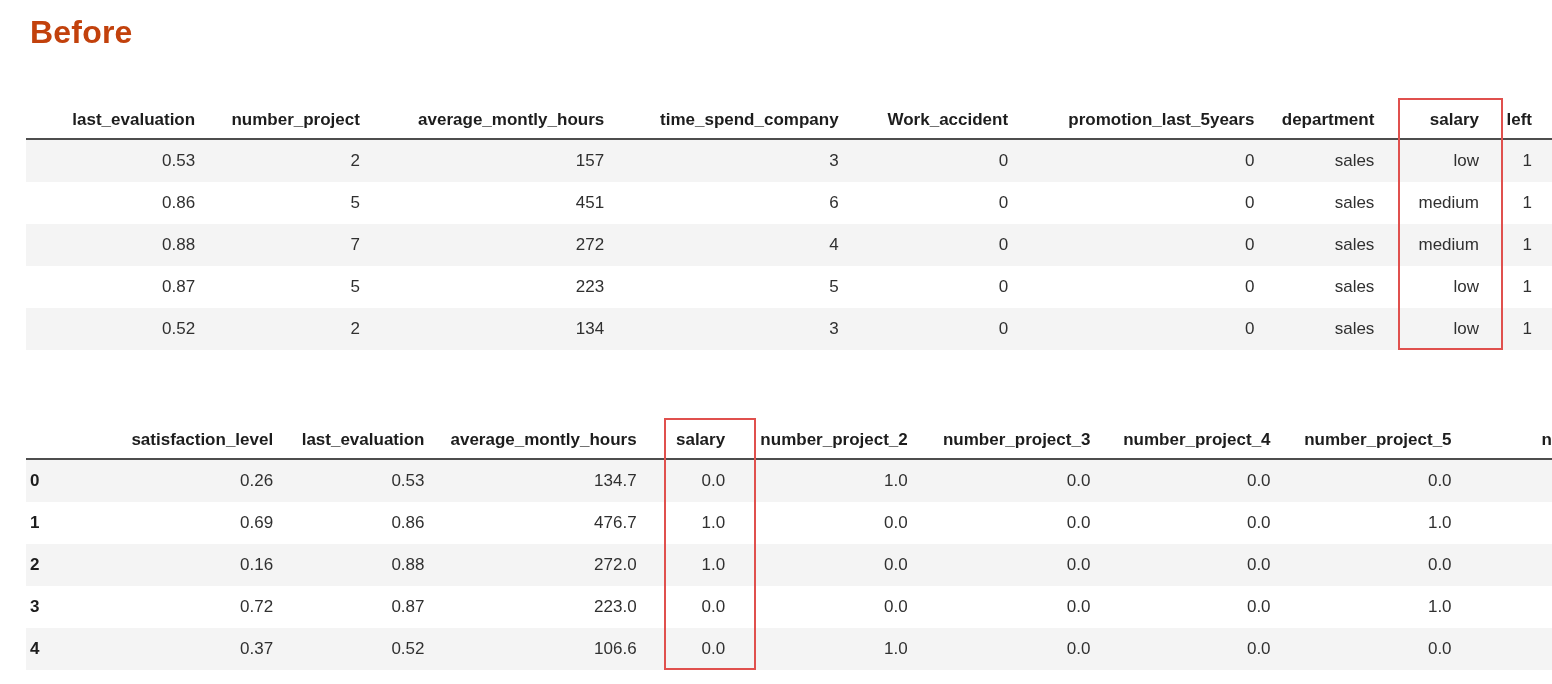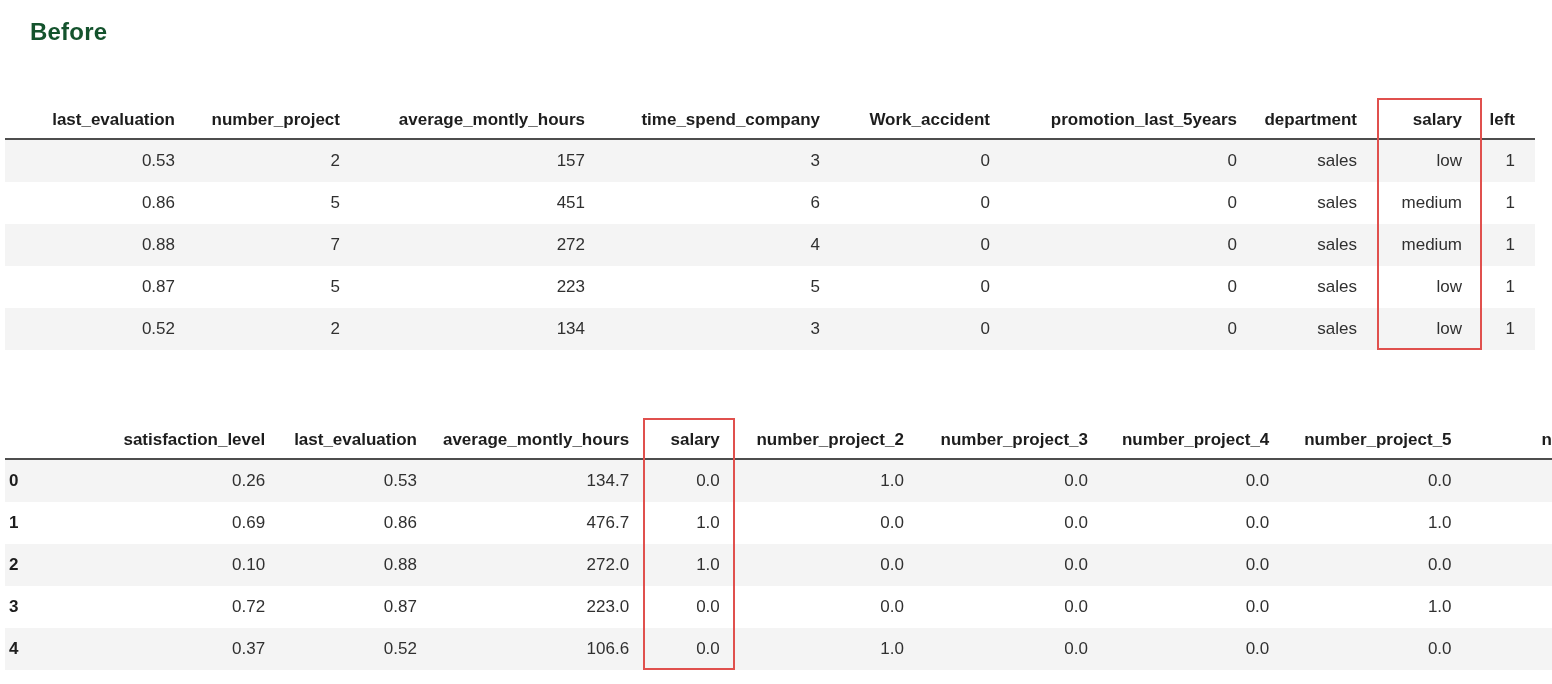--- a/index.html
+++ b/index.html
@@ -3,28 +3,28 @@
 <meta charset="utf-8">
 <style>
   * { box-sizing: border-box; margin: 0; padding: 0; }
   html, body { width: 1552px; height: 684px; overflow: hidden; background: #ffffff; }
   body { font-family: "Liberation Sans", "DejaVu Sans", sans-serif; }
 
   .page { position: relative; width: 1552px; height: 684px; }
 
   h1.page-title {
     margin: 16px 0 0 30px;
-    font-size: 24px;
+    font-size: 32px;
     line-height: 32px;
     font-weight: 700;
-    color: #14532d;
+    color: #c2410c;
     letter-spacing: 0.2px;
   }
 
-  .tbl-wrap { position: relative; margin-left: 5px; }
+  .tbl-wrap { position: relative; margin-left: 26px; }
   .tbl-wrap.first  { margin-top: 52px; }
   .tbl-wrap.second { margin-top: 70px; }
 
   table.df {
     border-collapse: collapse;
     table-layout: fixed;
     font-size: 17px;
     line-height: 21px;
   }
   table.df thead tr { border-bottom: 2px solid #4e4e4e; }
@@ -198,21 +198,21 @@
             <td>476.7</td>
             <td>1.0</td>
             <td>0.0</td>
             <td>0.0</td>
             <td>0.0</td>
             <td>1.0</td>
             <td></td>
           </tr>
           <tr>
             <td class="idx">2</td>
-            <td>0.10</td>
+            <td>0.16</td>
             <td>0.88</td>
             <td>272.0</td>
             <td>1.0</td>
             <td>0.0</td>
             <td>0.0</td>
             <td>0.0</td>
             <td>0.0</td>
             <td></td>
           </tr>
           <tr>

